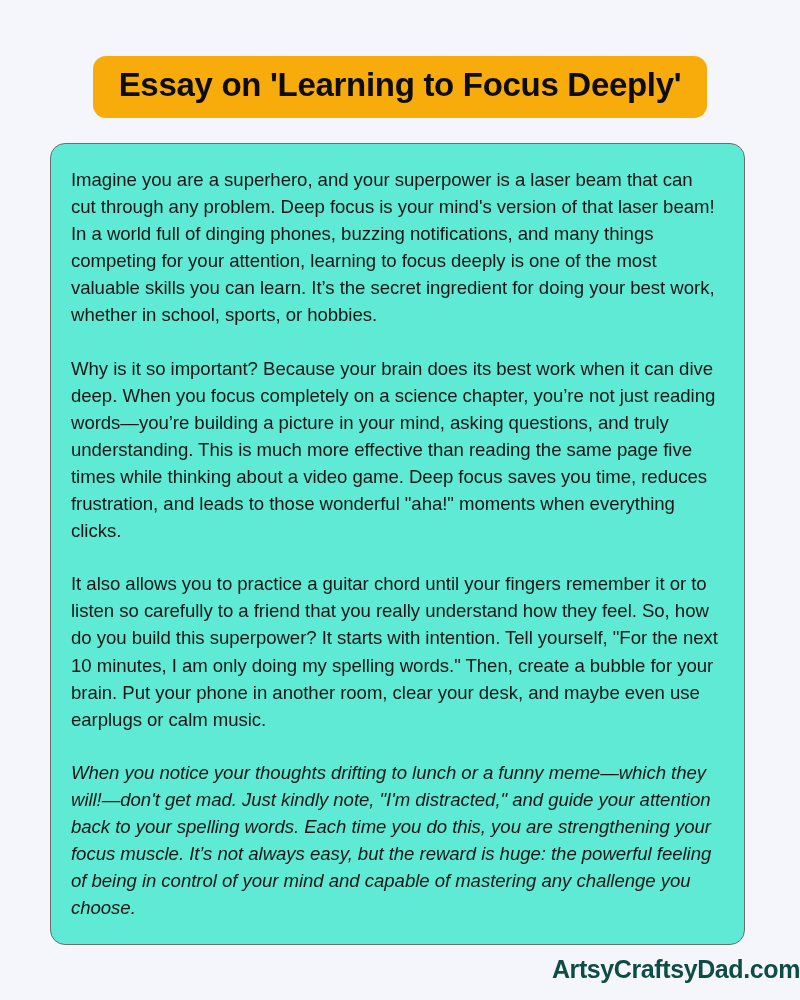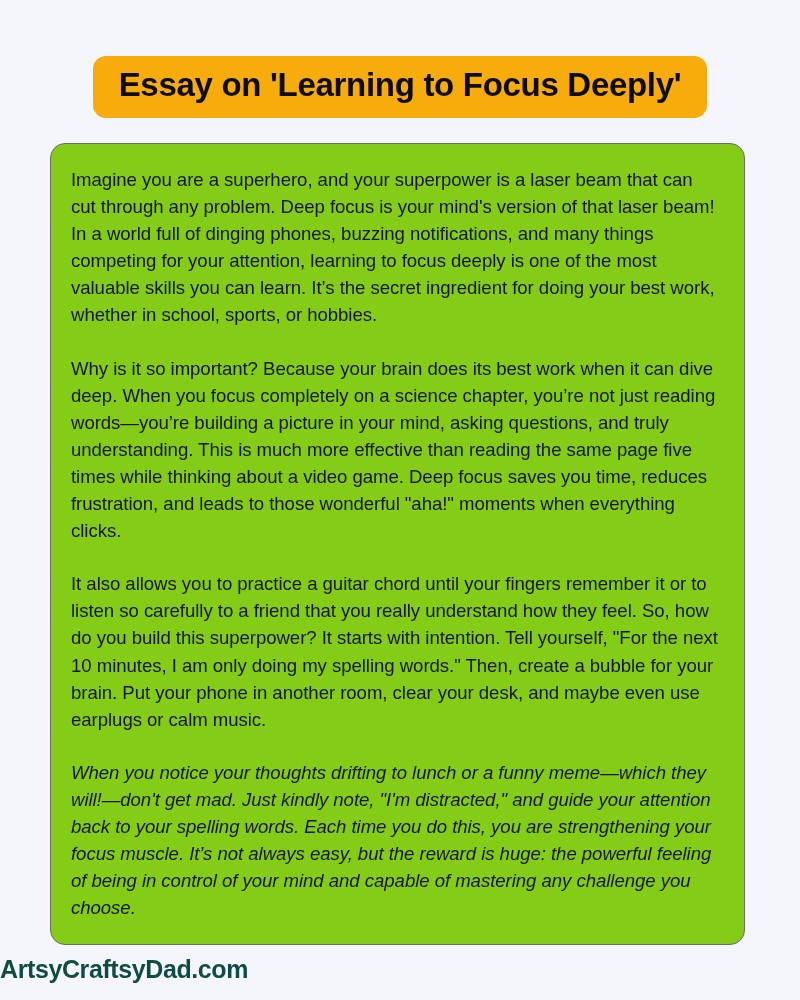--- a/index.html
+++ b/index.html
@@ -49,21 +49,21 @@
   }
 
   
   .essay-card {
     position: absolute;
     left: 50px;
     top: 143px;
     width: 695px;
     height: 802px;
     box-sizing: border-box;
-    background: #84cc16;
+    background: #5eead4;
     border: 1.6px solid #6d6d6d;
     border-radius: 15px;
     padding: 22px 22px 16px 20px;
     overflow: hidden;
   }
 
   .essay-body {
     font-family: "Liberation Sans", sans-serif;
     font-size: 18.6px;
     line-height: 27.1px;
@@ -79,21 +79,21 @@
     margin-bottom: 0;
     font-style: italic;
   }
 
   
   .footer {
     position: absolute;
     left: 0;
     top: 955px;
     width: 800px;
-    text-align: left;
+    text-align: right;
   }
   .footer-brand {
     font-family: "Liberation Sans", sans-serif;
     font-size: 25px;
     font-weight: bold;
     color: #0f4d44;
     letter-spacing: -0.4px;
     display: inline-block;
   }
 </style>

